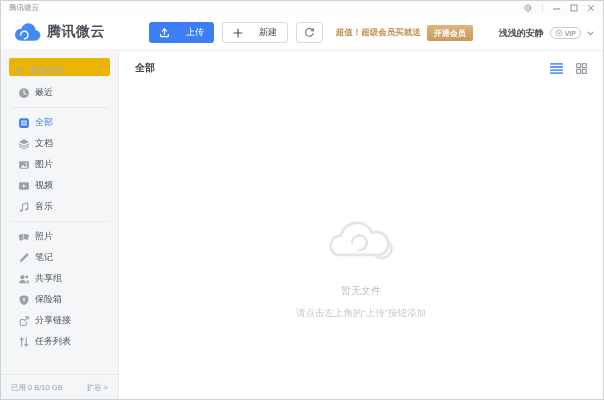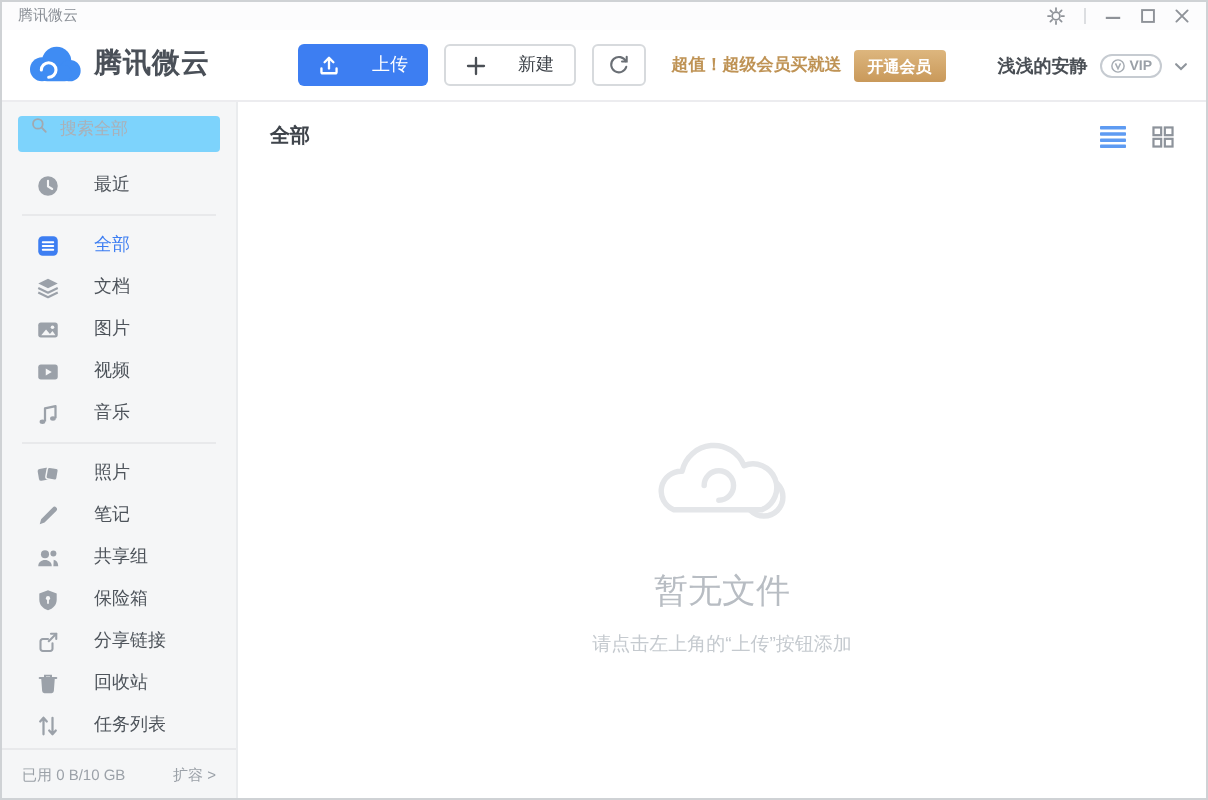--- a/index.html
+++ b/index.html
@@ -21,40 +21,40 @@
   .btn-iconic{padding:0 7px;}
   .account{position:absolute;right:9px;top:0;height:36px;display:flex;align-items:center;gap:6px;font-weight:bold;}
   .promo-text{font-size:8.5px;color:var(--gold-text);cursor:pointer;}
   .promo-btn{font-size:8px;color:#fff;background:linear-gradient(var(--gold1),var(--gold2));padding:2.5px 7px;border-radius:2px;cursor:pointer;text-align:right;}
   .username{font-size:9px;color:#4a4f55;margin-left:20px;cursor:pointer;}
   .vip-badge{display:flex;align-items:center;gap:2px;border:1px solid #c6cbd1;border-radius:7px;padding:1px 4px;color:#9aa0a7;font-size:7px;cursor:pointer;}
   .caret{display:flex;cursor:pointer;}
   
   .app-body{display:flex;height:349px;}
   .sidebar{width:118px;background:var(--sidebar-bg);border-right:1px solid #eaecee;position:relative;flex-shrink:0;}
-  .search-box{margin:7px 8px 4px;height:18px;background:#7dd3fc;border-radius:2px;display:flex;align-items:flex-start;padding:0 6px;gap:4px;color:#a2a8af;}
+  .search-box{margin:7px 8px 4px;height:18px;background:#eab308;border-radius:2px;display:flex;align-items:flex-end;padding:0 6px;gap:4px;color:#a2a8af;}
   .search-box input{border:0;background:transparent;outline:none;font-size:8.5px;color:#555;width:100%;font-family:inherit;}
   .search-box input::placeholder{color:#abb0b7;}
   .nav{padding-top:2px;}
-  .nav-item{display:flex;align-items:center;gap:17px;height:21px;padding-left:17px;font-size:9px;color:#4e545b;cursor:pointer;}
+  .nav-item{display:flex;align-items:center;gap:5px;height:21px;padding-left:17px;font-size:9px;color:#4e545b;cursor:pointer;}
   .nav-icon{width:12px;height:12px;color:var(--icon-gray);display:flex;align-items:center;justify-content:center;}
   .nav-icon svg{width:12px;height:12px;}
   .nav-item.active{color:var(--accent);}
   .nav-item.active .nav-icon{color:var(--accent);}
   .nav-divider{height:1px;background:#e8e9eb;margin:4px 10px;}
   .storage-bar{position:absolute;bottom:0;left:0;right:0;height:26px;border-top:1px solid #e8e9eb;display:flex;align-items:center;justify-content:space-between;padding:0 10px;font-size:7.5px;color:#9ba1a8;}
   .expand-link{cursor:pointer;}
   
   .main{flex:1;position:relative;background:#fff;}
   .content-header{display:flex;align-items:center;justify-content:space-between;padding:10px 16px 0;}
   .content-title{font-size:10px;font-weight:700;color:#3f444b;}
   .view-toggles{display:flex;gap:13px;align-items:center;}
   .view-toggles span{display:flex;cursor:pointer;}
   .empty{position:absolute;top:155px;left:0;right:0;display:flex;flex-direction:column;align-items:center;}
-  .empty-title{font-size:17px;color:#b8bdc3;margin-top:16px;}
+  .empty-title{font-size:10px;color:#b8bdc3;margin-top:16px;}
   .empty-hint{font-size:9.5px;color:#c5cacf;margin-top:9px;}
 </style>
 </head>
 <body>
 
 <div class="window">
 
   <div class="titlebar">
     <span>腾讯微云</span>
     <div class="win-controls">
@@ -261,30 +261,20 @@
               <svg viewBox="0 0 16 16" fill="none" stroke="currentColor" stroke-width="1.4" stroke-linecap="round" stroke-linejoin="round">
                 <path d="M11 8.8v3.7a1.5 1.5 0 0 1-1.5 1.5h-5A1.5 1.5 0 0 1 3 12.5v-5A1.5 1.5 0 0 1 4.5 6H8"></path>
                 <path d="M13.5 2.5L8.5 7.5"></path>
                 <path d="M10 2.5h3.5V6"></path>
               </svg>
             </span>
     <span class="nav-label">分享链接</span>
   </div>
           <div class="nav-item">
     <span class="nav-icon">
-              <svg viewBox="0 0 16 16">
-                <path d="M2.5 4h11" stroke="currentColor" stroke-width="1.4" stroke-linecap="round" fill="none"></path>
-                <path d="M6 3.7V2.4h4v1.3" fill="none" stroke="currentColor" stroke-width="1.3"></path>
-                <path d="M3.5 4.6h9l-.6 8.1a1.5 1.5 0 0 1-1.5 1.4H5.6a1.5 1.5 0 0 1-1.5-1.4z" fill="currentColor"></path>
-              </svg>
-            </span>
-    <span class="nav-label">回收站</span>
-  </div>
-          <div class="nav-item">
-    <span class="nav-icon">
               <svg viewBox="0 0 16 16" fill="none" stroke="currentColor" stroke-width="1.5" stroke-linecap="round" stroke-linejoin="round">
                 <path d="M5 2.5v11M5 2.5L2.8 5M5 2.5L7.2 5"></path>
                 <path d="M11 13.5v-11M11 13.5L8.8 11M11 13.5l2.2-2.5"></path>
               </svg>
             </span>
     <span class="nav-label">任务列表</span>
   </div>
         </nav>
       <div class="storage-bar">
         <span>已用 0 B/10 GB</span>

